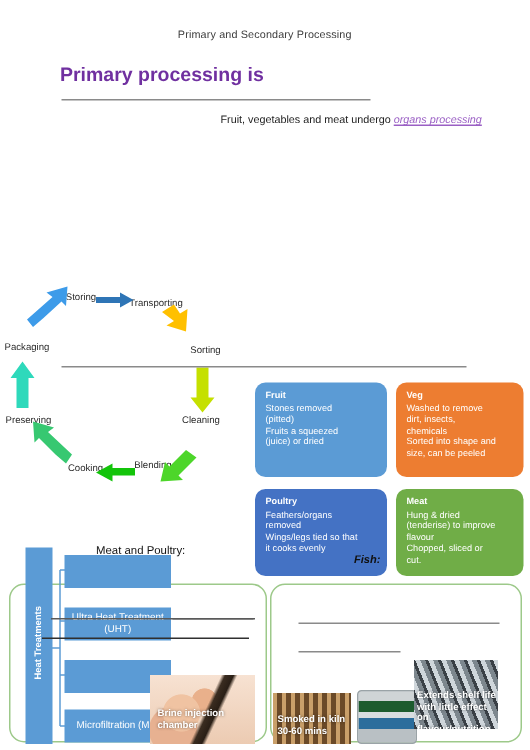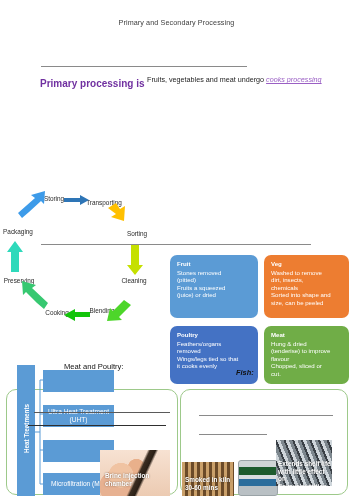--- a/index.html
+++ b/index.html
@@ -14,21 +14,21 @@
   .abs { position: absolute; }
 
   
   .doc-title {
     left: 0; right: 0; top: 18px;
     text-align: center;
     font-size: 7.2px; color: #3d3d3d; letter-spacing: .1px;
   }
   .primary-heading {
     left: 40px; top: 42px;
-    font-size: 10px; font-weight: bold; color: #7030a0; margin-top: 36px;
+    font-size: 13px; font-weight: bold; color: #7030a0;
   }
   .rule-1 {
     left: 41px; top: 66px; width: 206px; height: 1px;
     background: #8a8a8a;
   }
   .intro-text {
     left: 147px; top: 75px; width: 200px;
     font-size: 7.2px; color: #1c1c1c; line-height: 10px;
   }
   .intro-text .hl {
@@ -121,21 +121,21 @@
 
 <div id="slide">
 
   <div class="abs doc-title">Primary and Secondary Processing</div>
 
   <div class="abs primary-heading">Primary processing is</div>
 
   <div class="abs rule-1"></div>
 
   <div class="abs intro-text">
-    <span>Fruits, vegetables and meat undergo </span><span class="hl">cooks processing</span>
+    <span>Fruit, vegetables and meat undergo </span><span class="hl">organs processing</span>
   </div>
 
   <div class="abs" style="left:0;top:95px;width:170px;height:140px;">
 
     <div class="abs cyc-label" style="left:36px;top:100px;width:36px;">Storing</div>
 
     <div class="abs cyc-label" style="left:80px;top:104px;width:48px;">Transporting</div>
 
     <div class="abs cyc-label" style="left:120px;top:135px;width:34px;">Sorting</div>
 

